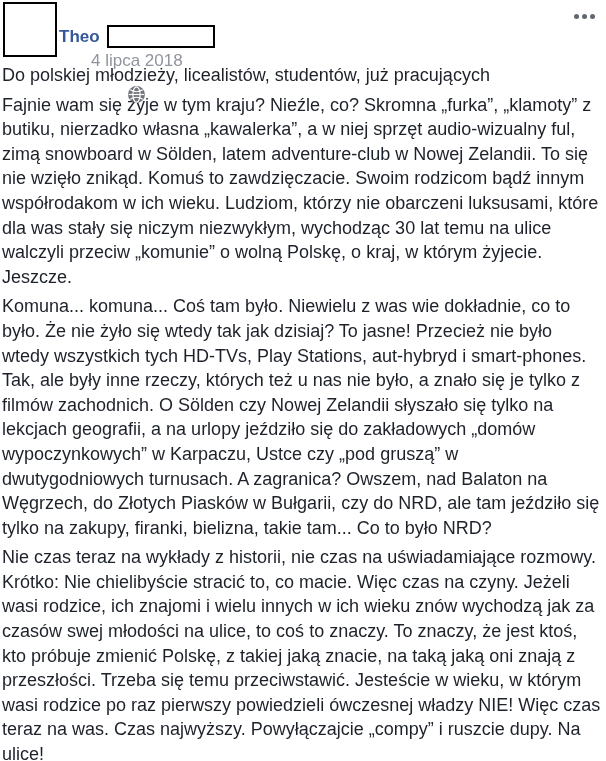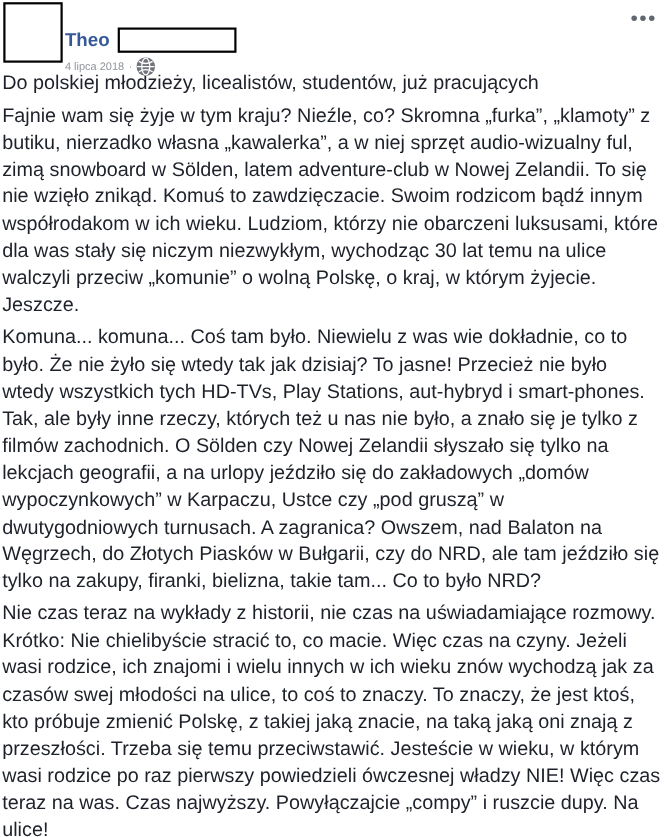--- a/index.html
+++ b/index.html
@@ -50,23 +50,24 @@
     width: 104px;
     height: 19px;
     margin-left: 7px;
     background: #ffffff;
     border: 2px solid #000000;
   }
   .meta-row {
     margin-top: 4px;
     display: flex;
     align-items: center;
-    font-size: 10px;
+    font-size: 17px;
     color: #90949c;
     line-height: 1;
+    flex-direction: column;
   }
   .timestamp { color: #90949c; text-decoration: none; cursor: pointer; }
   .meta-sep { margin: 0 4px; }
   .globe-icon { display: inline-block; }
 
   .menu-button {
     position: absolute;
     right: 9px; top: 12px;
     display: flex;
     gap: 3px;

